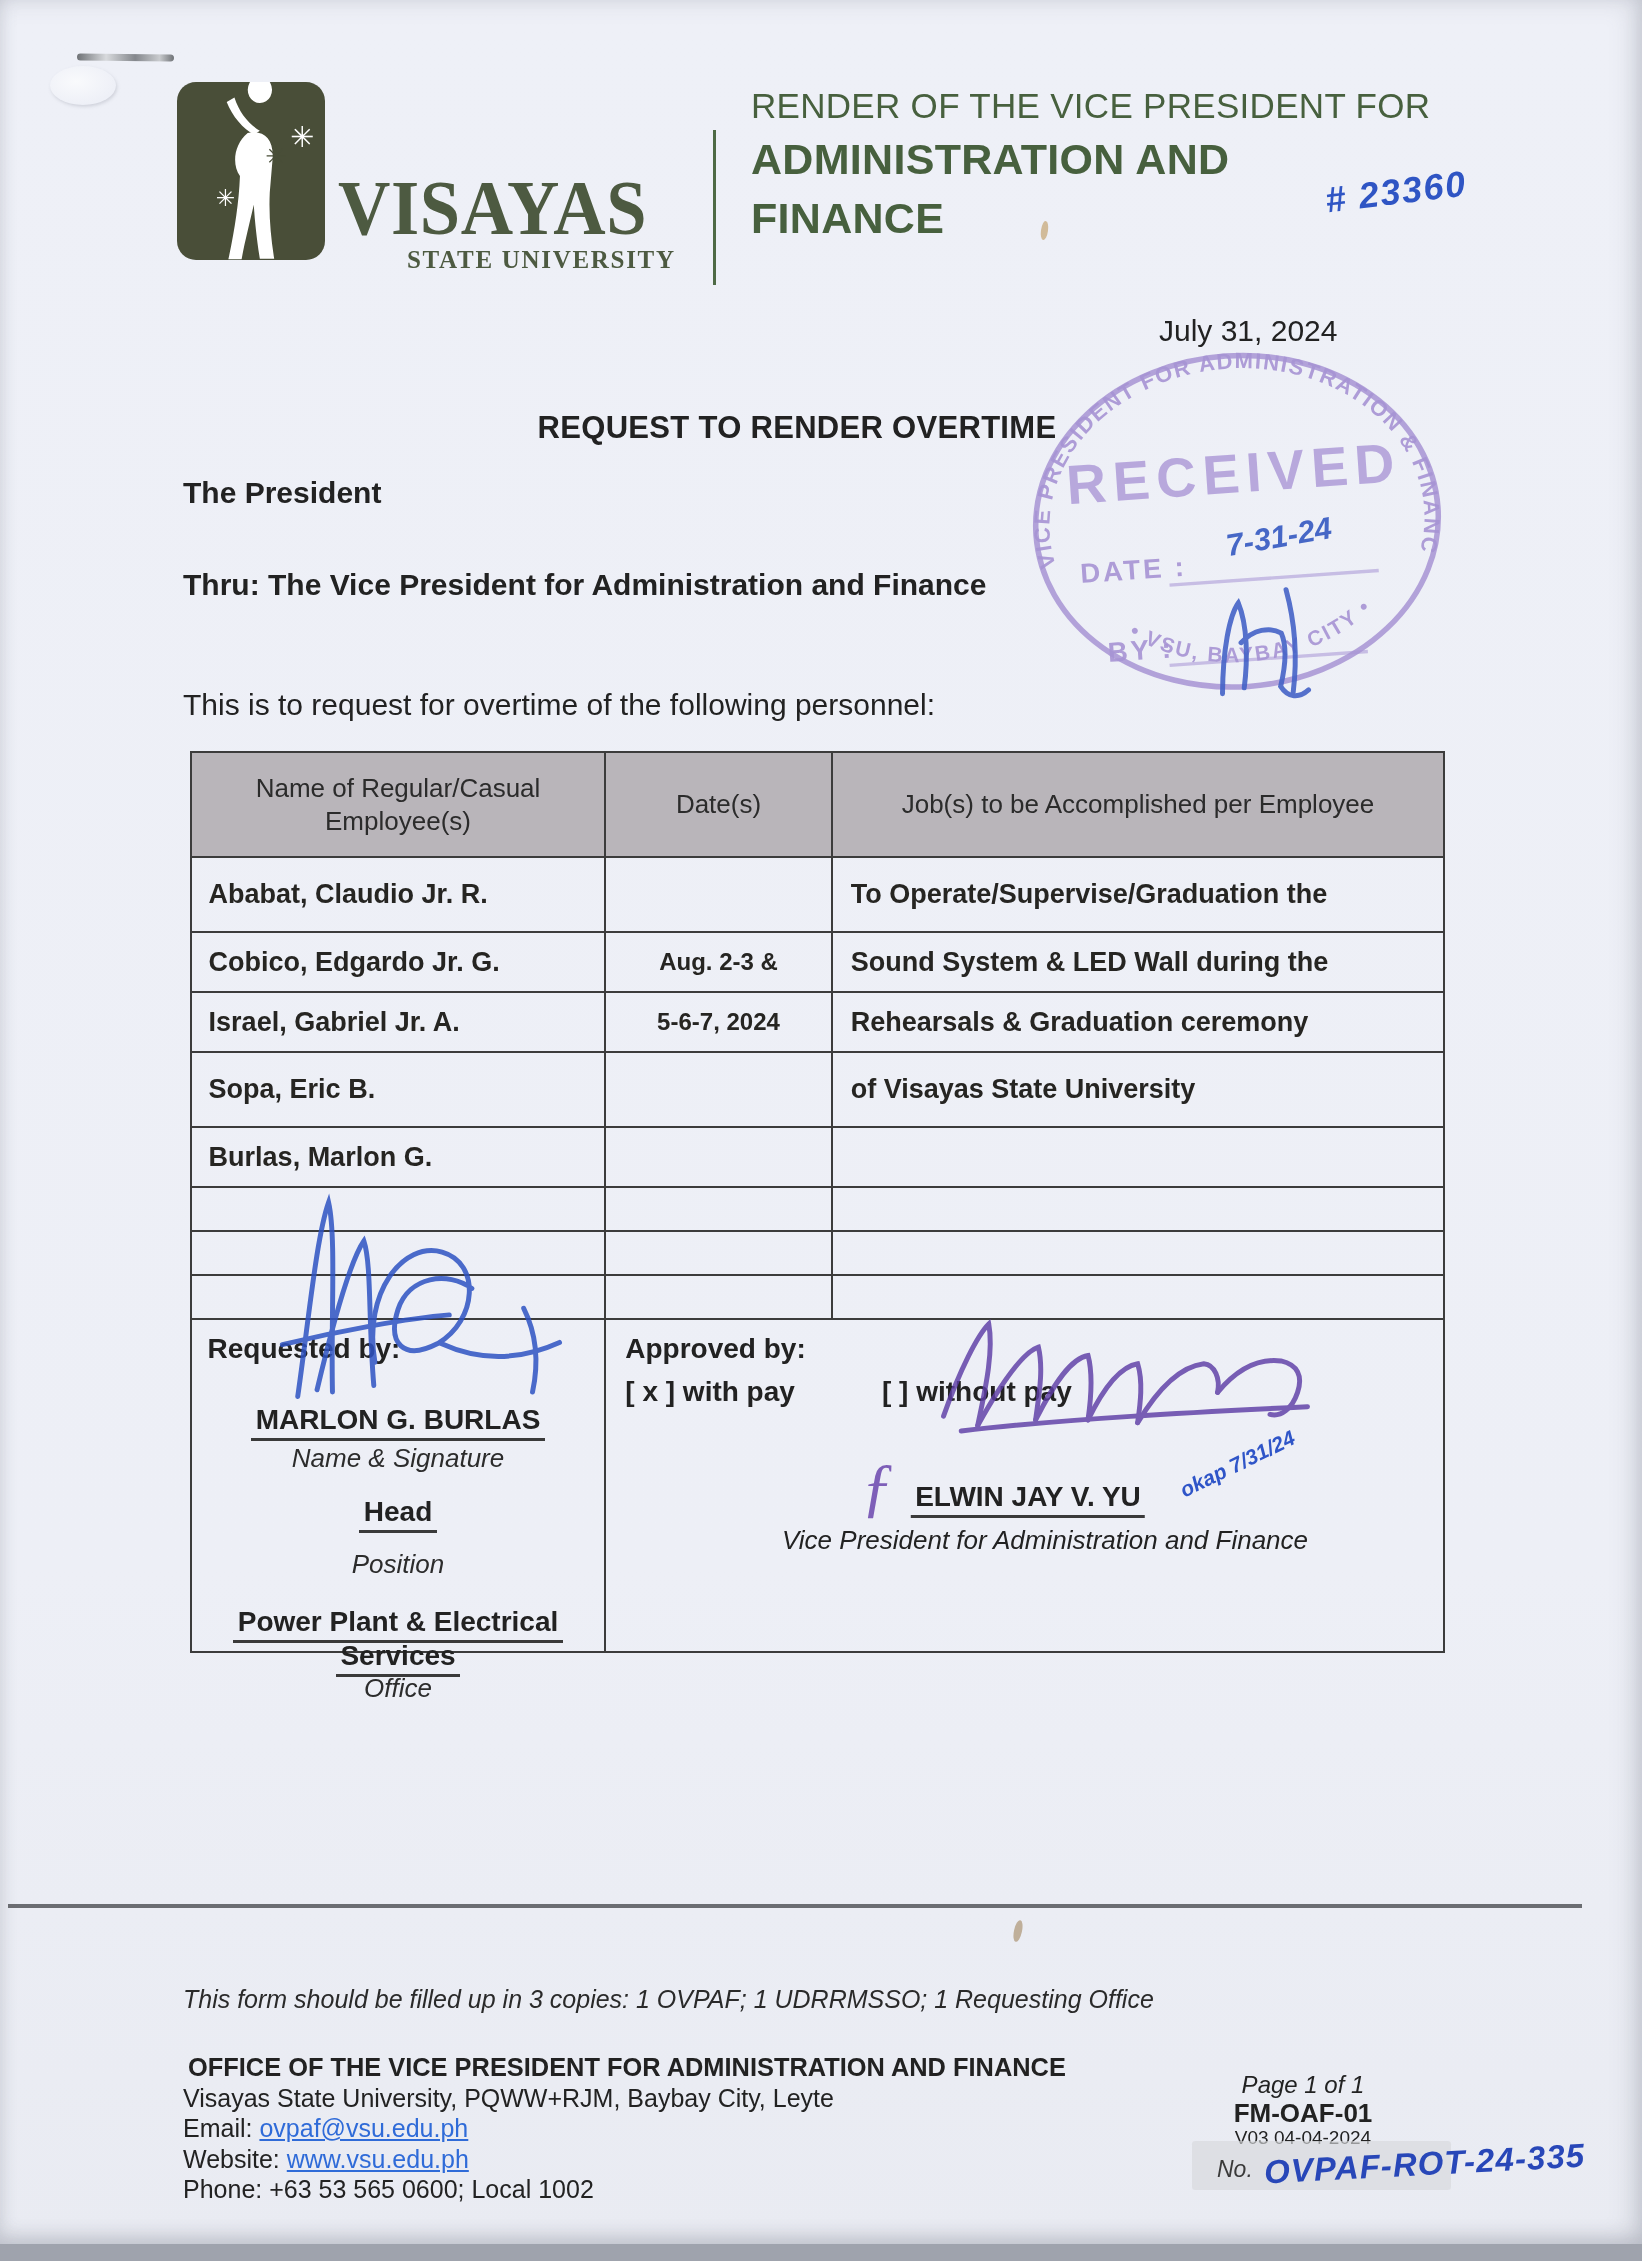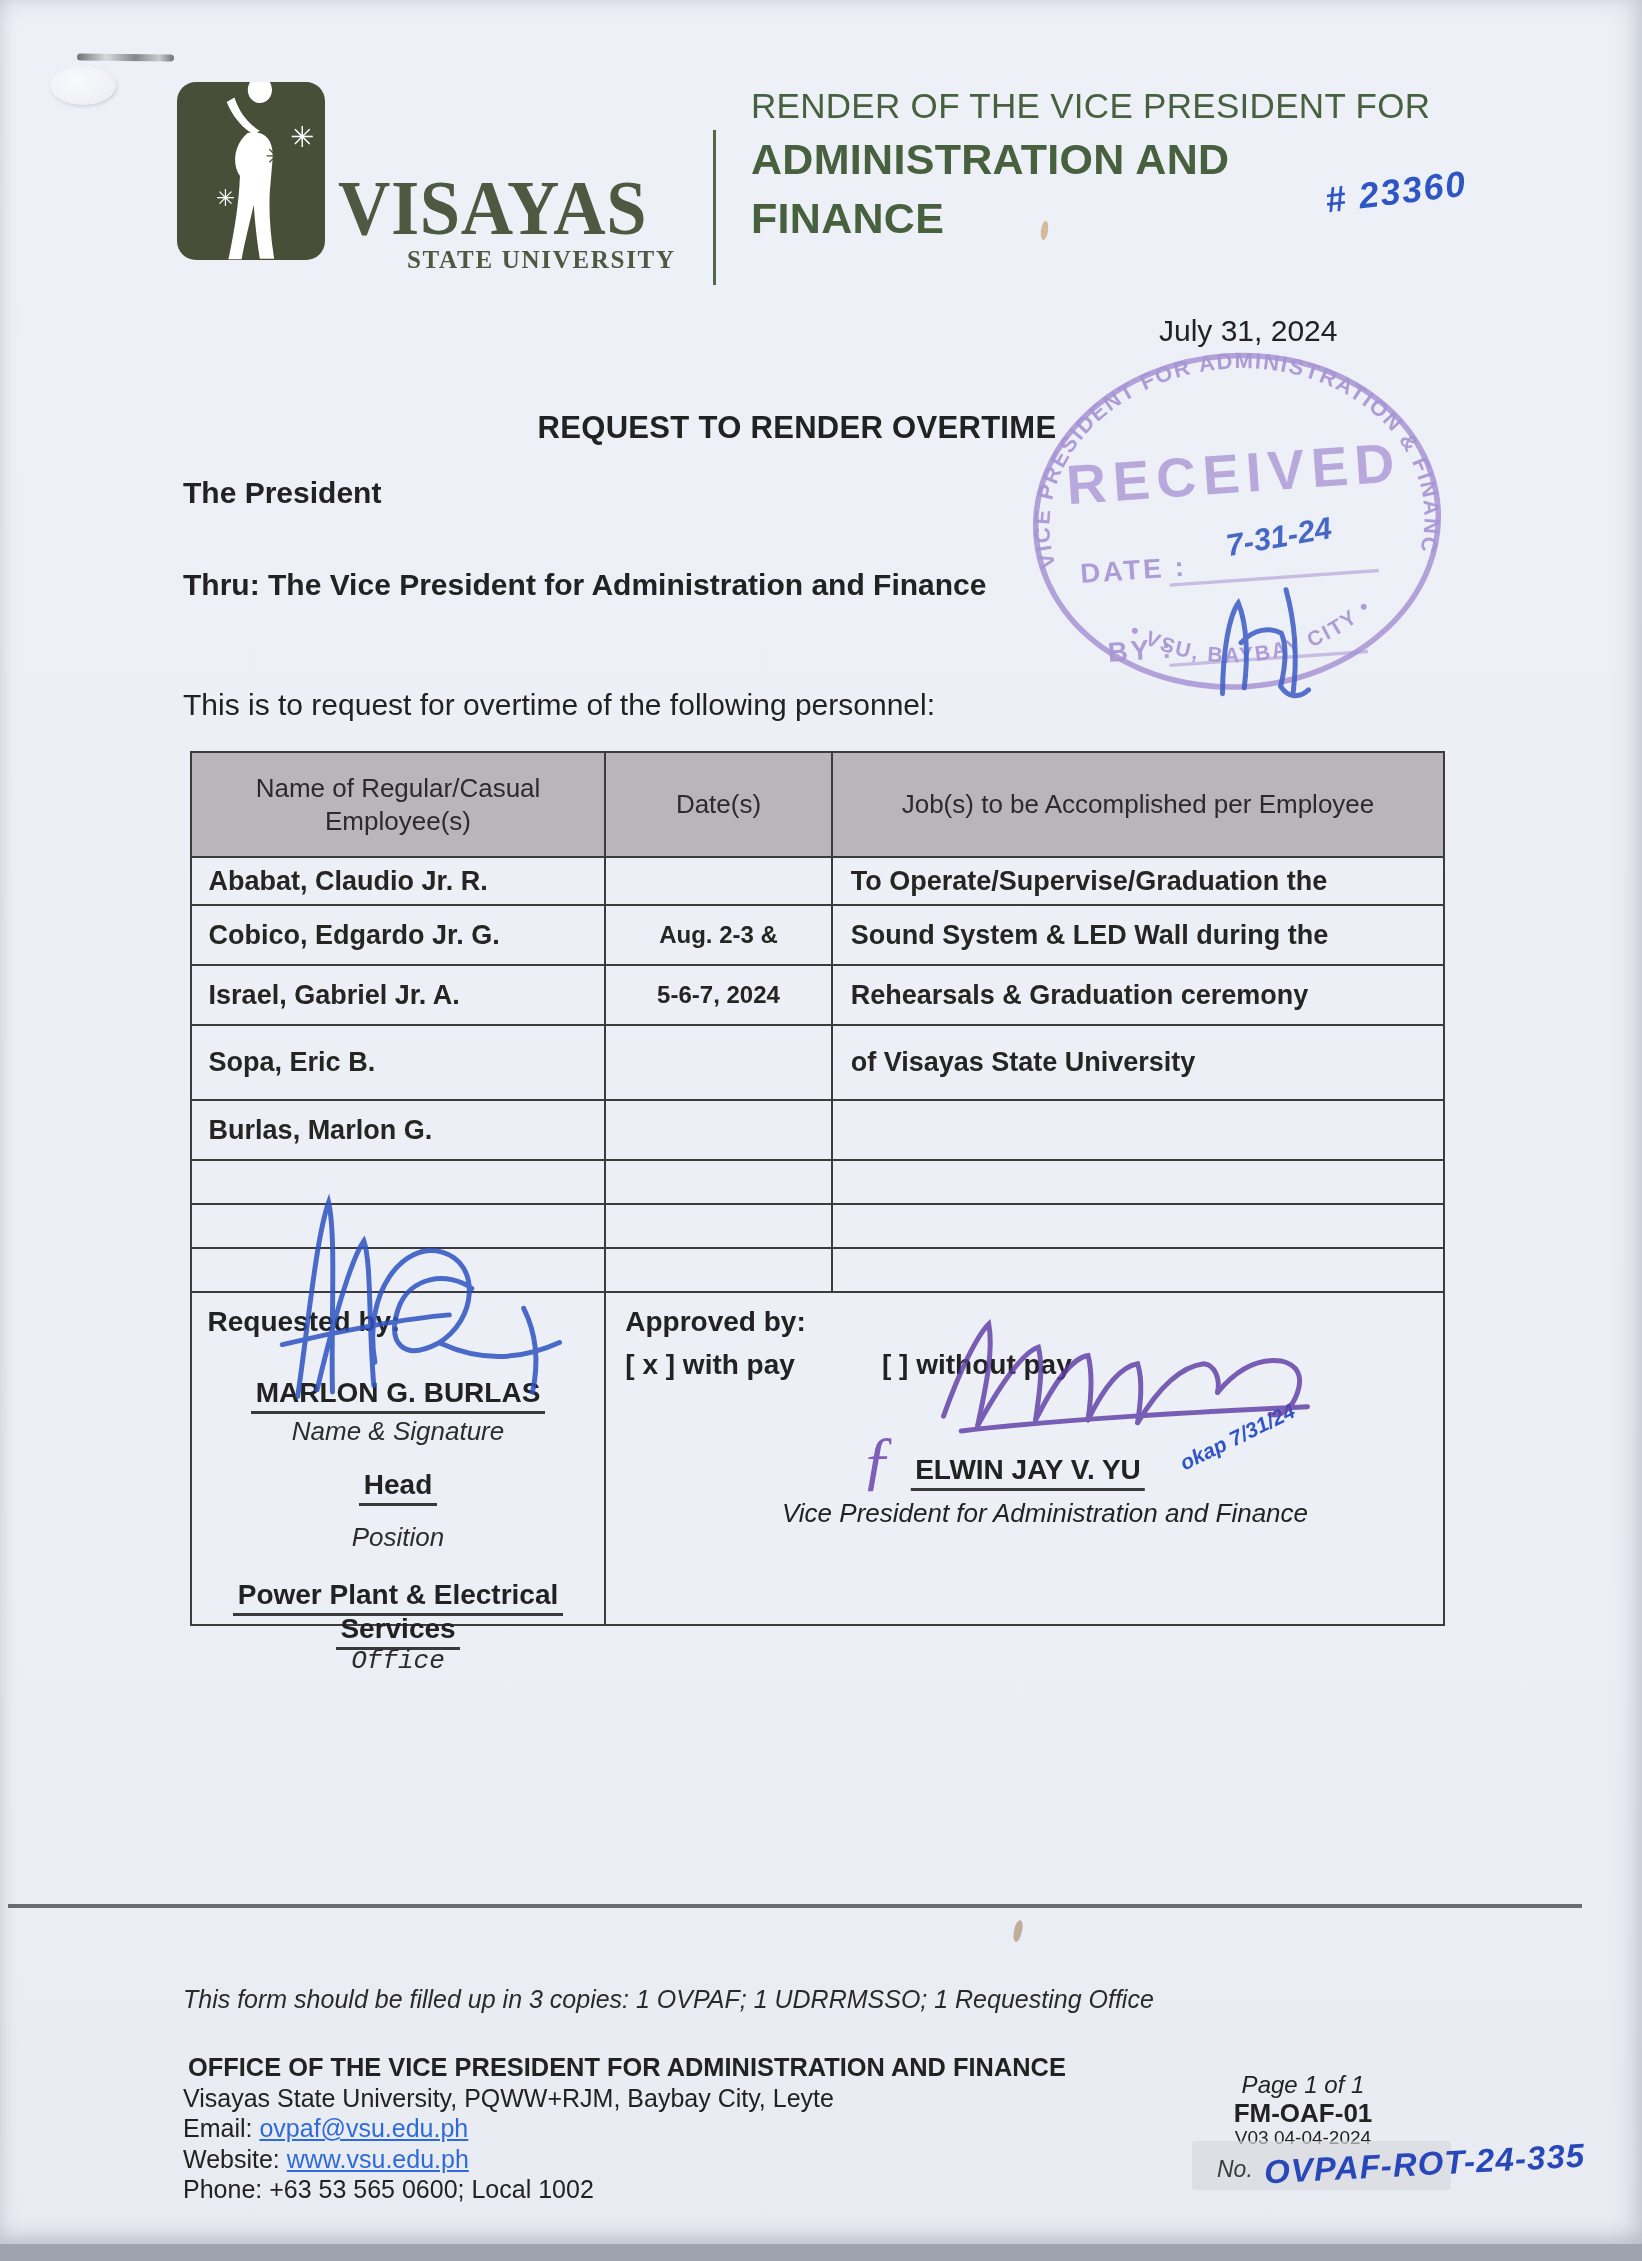--- a/index.html
+++ b/index.html
@@ -139,21 +139,21 @@
         <col style="width:414px">
         <col style="width:227px">
         <col style="width:612px">
       </colgroup>
     <tbody>
         <tr style="height:105px">
       <th>Name of Regular/Casual Employee(s)</th>
       <th>Date(s)</th>
       <th>Job(s) to be Accomplished per Employee</th>
     </tr>
-    <tr style="height:48px">
+    <tr style="height:75px">
       <td class="c-name">Ababat, Claudio Jr. R.</td>
       <td class="c-date"></td>
       <td class="c-job">To Operate/Supervise/Graduation the</td>
     </tr>
     <tr style="height:60px">
       <td class="c-name">Cobico, Edgardo Jr. G.</td>
       <td class="c-date">Aug. 2-3 &amp;</td>
       <td class="c-job">Sound System &amp; LED Wall during the</td>
     </tr>
     <tr style="height:60px">
@@ -196,21 +196,21 @@
         <div class="abs center-stack" style="top:176px;">
           <span class="u-bold">Head</span>
         </div>
         <div class="abs center-stack cap-italic" style="top:229px;">Position</div>
         <div class="abs center-stack" style="top:286px;">
           <span class="u-bold">Power Plant &amp; Electrical</span>
         </div>
         <div class="abs center-stack" style="top:320px;">
           <span class="u-bold">Services</span>
         </div>
-        <div class="abs center-stack cap-italic" style="top:353px;font-family:Liberation Mono, monospace;">Office</div>
+        <div class="abs center-stack cap-italic" style="top:353px;">Office</div>
       </td>
       <td class="sigcell" colspan="2">
         <div class="abs sig-label" style="left:19.3px;top:13.2px;">Approved by:</div>
         <div class="abs payline" style="left:19.3px;top:56px;">[ x ] with pay</div>
         <div class="abs payline" style="left:276px;top:56px;">[ ] without pay</div>
         <div class="abs purple-f" style="left:255px;top:128px;">ƒ</div>
         <div class="abs okap" style="left:569px;top:132px;">okap 7/31/24</div>
         <div class="abs" style="left:422px;top:161px;transform:translateX(-50%);">
           <span class="u-bold">ELWIN JAY V. YU</span>
         </div>

